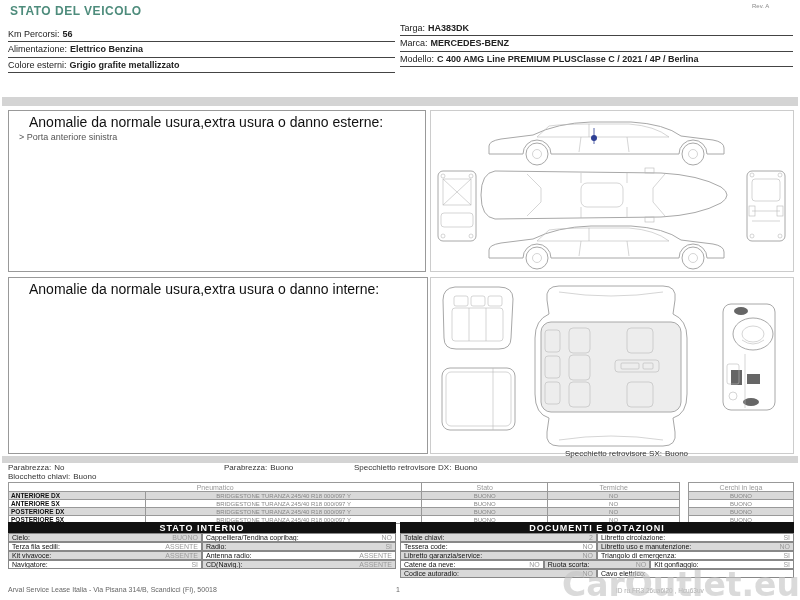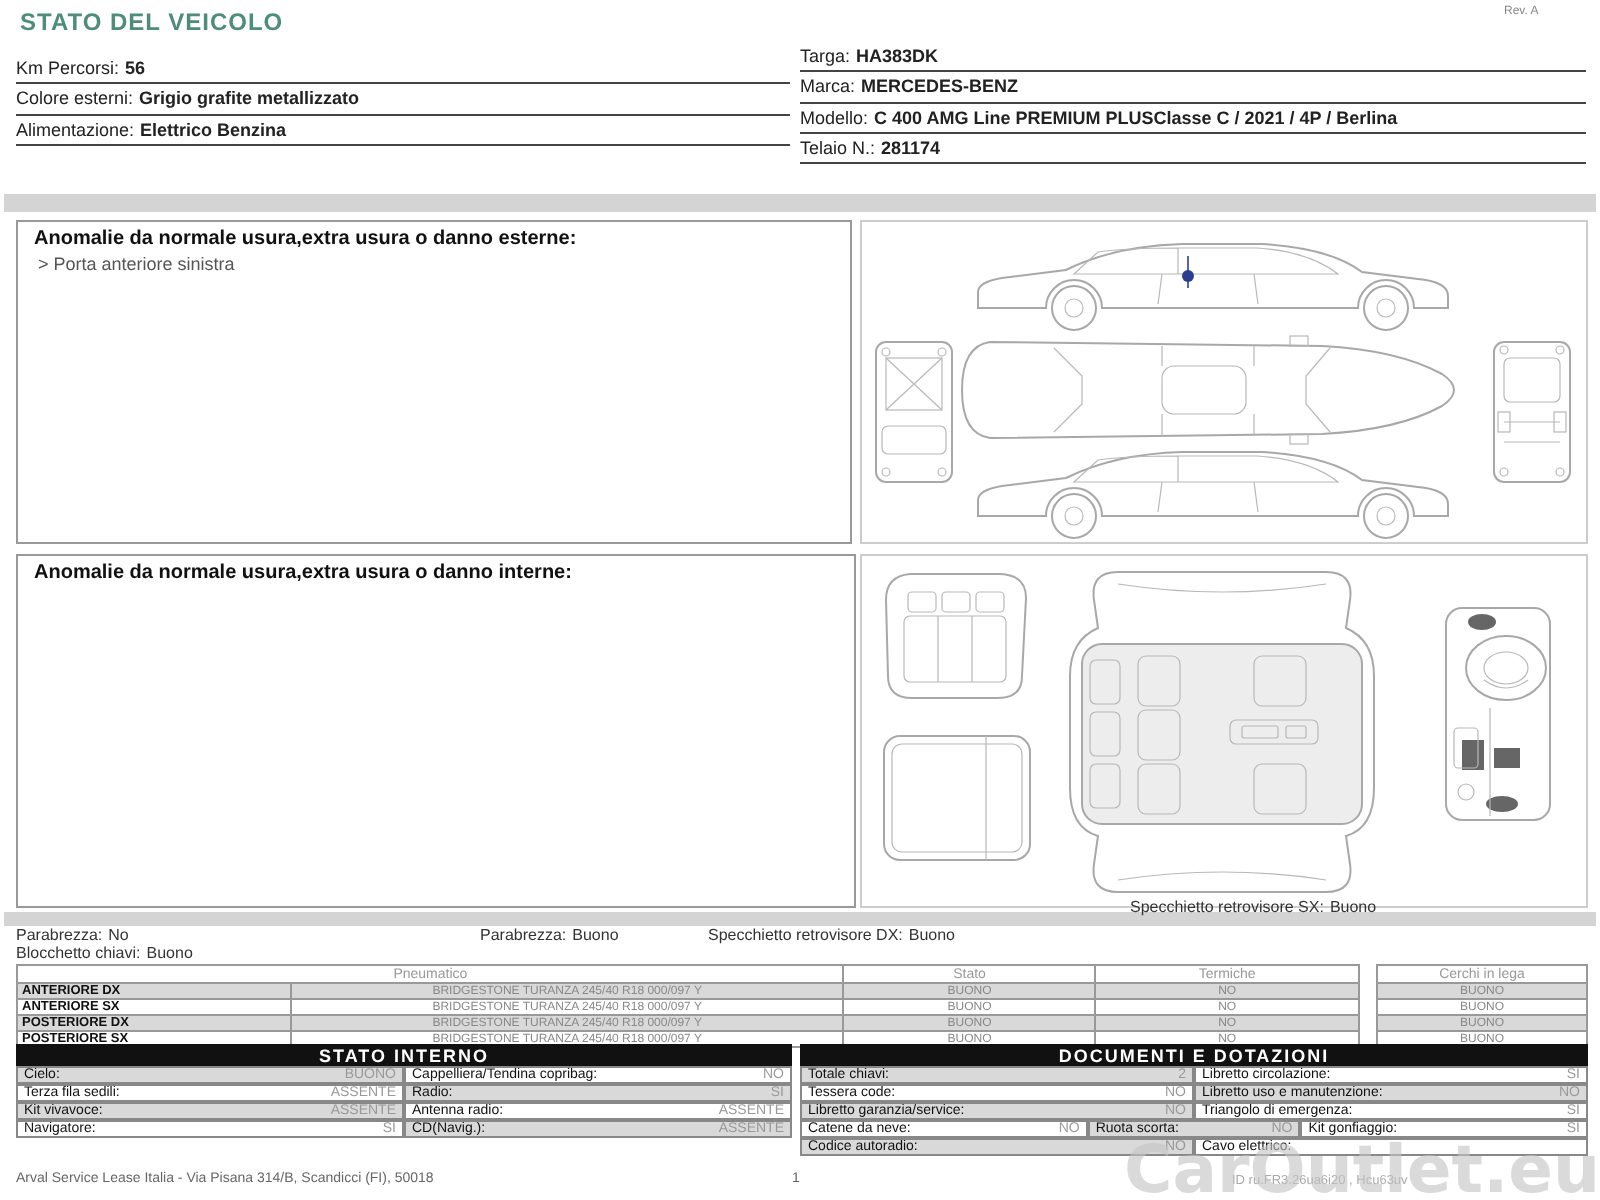--- a/index.html
+++ b/index.html
@@ -28,21 +28,21 @@
   .graybar.b1 { top: 97px; height: 9px; }
   .graybar.b2 { top: 456px; height: 7px; }
 
   .panel { position: absolute; background: #fff; }
   .panel.textp { border: 1px solid #999; }
   .panel.diagp { border: 1px solid #ccc; }
   .p-ext-text { left: 8px; top: 110px; width: 418px; height: 162px; }
   .p-ext-diag { left: 430px; top: 110px; width: 364px; height: 162px; }
   .p-int-text { left: 8px; top: 277px; width: 420px; height: 177px; }
   .p-int-diag { left: 430px; top: 277px; width: 364px; height: 177px; }
-  .panel h3 { font-size: 10px; font-weight: bold; color: #111; margin: 3px 4px 2px 8px; }
+  .panel h3 { font-size: 14px; font-weight: normal; color: #111; margin: 3px 4px 2px 20px; }
   .panel .anomaly { font-size: 9px; color: #555; margin: 1px 4px 0 10px; }
 
   .cond { position: absolute; font-size: 8px; color: #333; white-space: nowrap; }
   .cond .cv { margin-left: 3px; }
 
   table { border-collapse: collapse; }
   .tiretbl { position: absolute; top: 482px; }
   .tiretbl.main { left: 8px; width: 672px; }
   .tiretbl.cerchi { left: 688px; width: 106px; }
   .tiretbl td { border: 1px solid #999; height: 8px; padding: 0; }
@@ -94,39 +94,36 @@
 <div id="page">
 
   <div class="title">STATO DEL VEICOLO</div>
   <div class="rev">Rev. A</div>
 
   <div class="fields left">
     <div class="field-row">
       <span class="fl">Km Percorsi:</span><span class="fv">56</span>
     </div>
     <div class="field-row">
+      <span class="fl">Alimentazione:</span><span class="fv">Elettrico Benzina</span>
+    </div>
+    <div class="field-row">
       <span class="fl">Colore esterni:</span><span class="fv">Grigio grafite metallizzato</span>
     </div>
-    <div class="field-row">
-      <span class="fl">Alimentazione:</span><span class="fv">Elettrico Benzina</span>
-    </div>
   </div>
 
   <div class="fields right">
     <div class="field-row">
       <span class="fl">Targa:</span><span class="fv">HA383DK</span>
     </div>
     <div class="field-row">
       <span class="fl">Marca:</span><span class="fv">MERCEDES-BENZ</span>
     </div>
     <div class="field-row">
       <span class="fl">Modello:</span><span class="fv">C 400 AMG Line PREMIUM PLUSClasse C / 2021 / 4P / Berlina</span>
-    </div>
-    <div class="field-row">
-      <span class="fl">Telaio N.:</span><span class="fv">281174</span>
     </div>
   </div>
 
   <div class="graybar b1"></div>
 
   <div class="panel textp p-ext-text">
     <h3>Anomalie da normale usura,extra usura o danno esterne:</h3>
     <div class="anomaly">&gt; Porta anteriore sinistra</div>
   </div>
 
@@ -239,21 +236,21 @@
         <line class="diagthin" x1="314" y1="76" x2="314" y2="130"></line>
       </g>
     </svg>
   </div>
 
   <div class="graybar b2"></div>
 
   <div class="cond" style="left:8px; top:463px;">
     <span>Parabrezza:</span><span class="cv">No</span>
   </div>
-  <div class="cond" style="left:240px; top:463px;">
+  <div class="cond" style="left:224px; top:463px;">
     <span>Parabrezza:</span><span class="cv">Buono</span>
   </div>
   <div class="cond" style="left:354px; top:463px;">
     <span>Specchietto retrovisore DX:</span><span class="cv">Buono</span>
   </div>
   <div class="cond" style="left:565px; top:449px;">
     <span>Specchietto retrovisore SX:</span><span class="cv">Buono</span>
   </div>
   <div class="cond" style="left:8px; top:472px;">
     <span>Blocchetto chiavi:</span><span class="cv">Buono</span>

